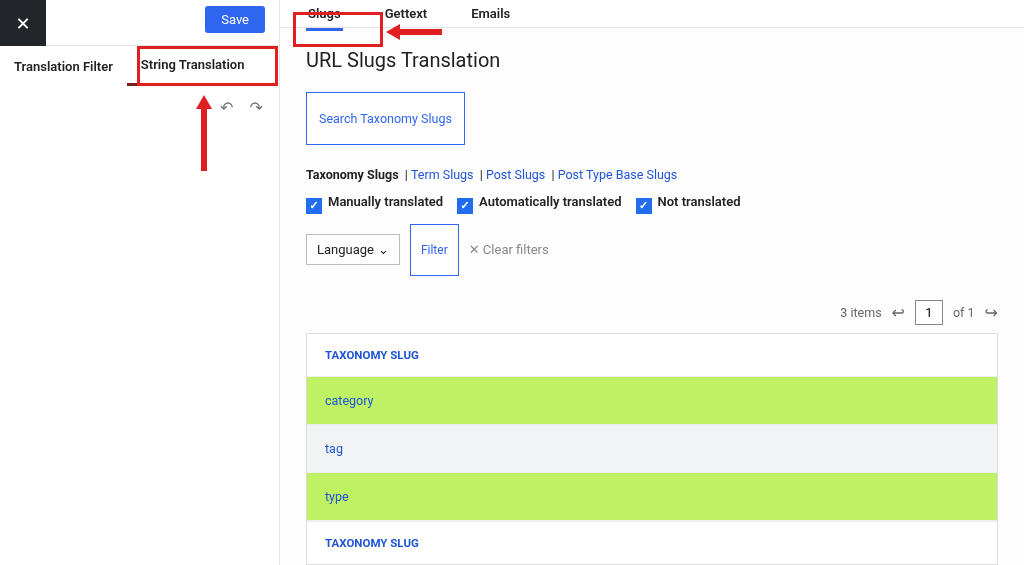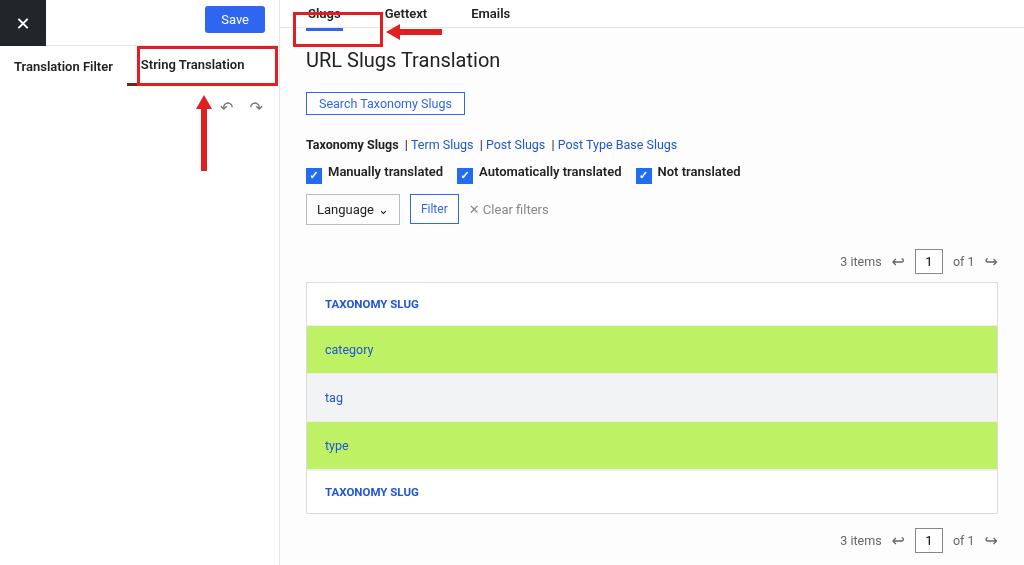--- a/index.html
+++ b/index.html
@@ -18,29 +18,29 @@
     .middle-icons { display:flex; gap:16px; padding:12px 0 0 220px; color:#777; }
     .right-col { flex:1; display:flex; flex-direction:column; }
     .subtabs-row { height:28px; border-bottom:1px solid #e5e5e5; display:flex; align-items:center; padding-left:26px; gap:40px; }
     .subtab { font-size:13px; font-weight:600; cursor:pointer; padding:4px 2px; }
     .subtab.active { position:relative; }
     .subtab.active::after { content:''; position:absolute; left:0; right:0; bottom:-6px; height:3px; background:#2f66f0; }
     .content { padding:20px 26px; background:#fdfdfd; flex:1; overflow:auto; }
     h2 { font-size:20px; font-weight:400; color:#222; margin-bottom:20px; }
     .search-row { display:flex; gap:12px; margin-bottom:22px; }
     .search-in { border:1px solid #ccc; padding:8px 10px; font-size:13px; width:140px; }
-    .search-btn { border:1px solid #2f66f0; color:#2f66f0; background:#fff; padding:3px 12px; font-size:12.5px; cursor:pointer; }
+    .search-btn { border:1px solid #2f66f0; color:#2f66f0; background:#fff; padding:18px 12px; font-size:12.5px; cursor:pointer; }
     .slug-types { font-size:12.5px; margin-bottom:12px; }
     .slug-types .bold { font-weight:700; }
     .slug-types a { color:#1f55d6; text-decoration:none; }
     .filters { display:flex; align-items:center; gap:14px; margin-bottom:10px; font-size:13px; font-weight:600; }
     .cb { width:16px; height:16px; background:#226cf0; display:inline-flex; align-items:center; justify-content:center; color:#fff; font-size:11px; margin-right:6px; vertical-align:-3px; }
     .lang-row { display:flex; gap:10px; align-items:center; margin-bottom:24px; }
     .lang-sel { border:1px solid #bbb; padding:7px 10px; font-size:13px; cursor:pointer; display:inline-flex; align-items:flex-end; gap:4px; }
-    .filter-btn { border:1px solid #2f66f0; color:#2f66f0; background:#fff; padding:7px 10px; font-size:12px; cursor:pointer; }
+    .filter-btn { border:1px solid #2f66f0; color:#2f66f0; background:#fff; padding:18px 10px; font-size:12px; cursor:pointer; }
     .clear { color:#888; font-size:13px; }
     .pager { display:flex; justify-content:flex-end; align-items:center; gap:10px; font-size:12.5px; color:#666; margin-bottom:8px; }
     .page-in { width:28px; border:1px solid #888; padding:4px; text-align:center; font-size:13px; }
     .arrow-ic { font-size:16px; cursor:pointer; }
     .table { border:1px solid #ddd; background:#bef264; }
     .thead { background:#fff; padding:14px 18px; font-size:11.5px; font-weight:700; color:#1f55d6; border-bottom:1px solid #eee; }
     .trow { padding:16px 18px; font-size:12.5px; color:#1f55d6; border-bottom:1px solid #eee; }
     .trow:nth-child(odd) { background:#f1f3f4; }
     .tfoot { background:#fff; padding:14px 18px; font-size:11.5px; font-weight:700; color:#1f55d6; border-top:1px solid #eee; }
     .pager.bottom { margin-top:14px; }

